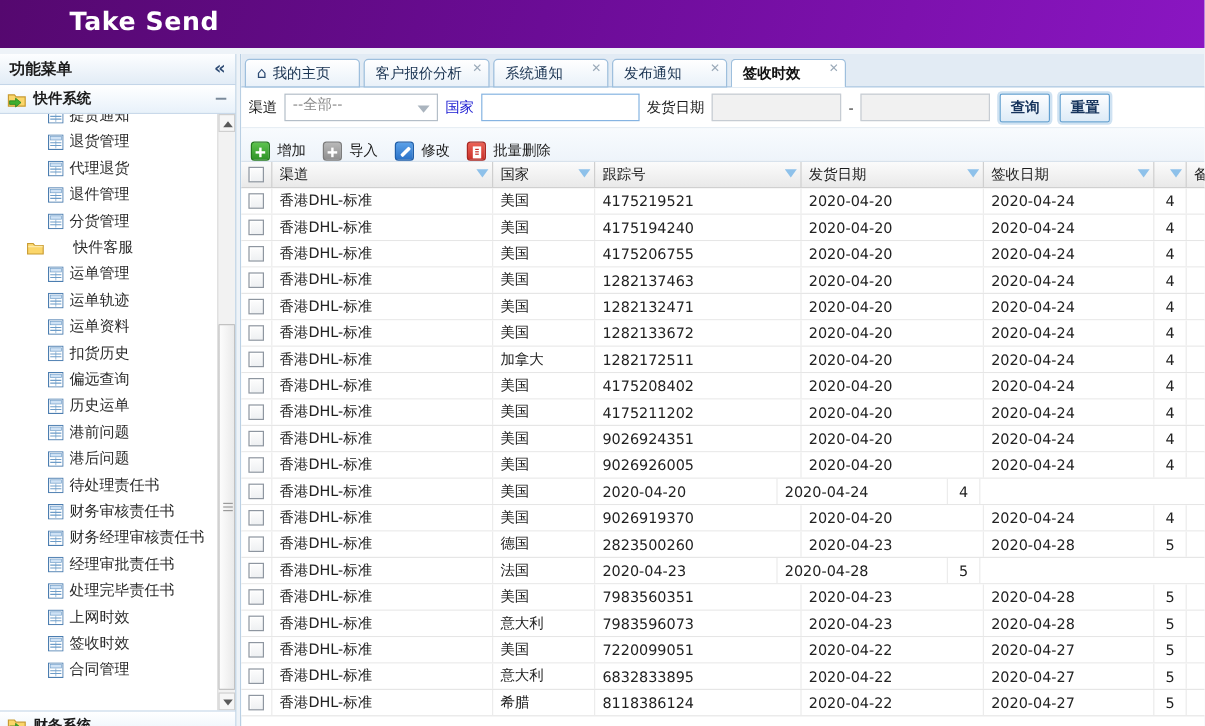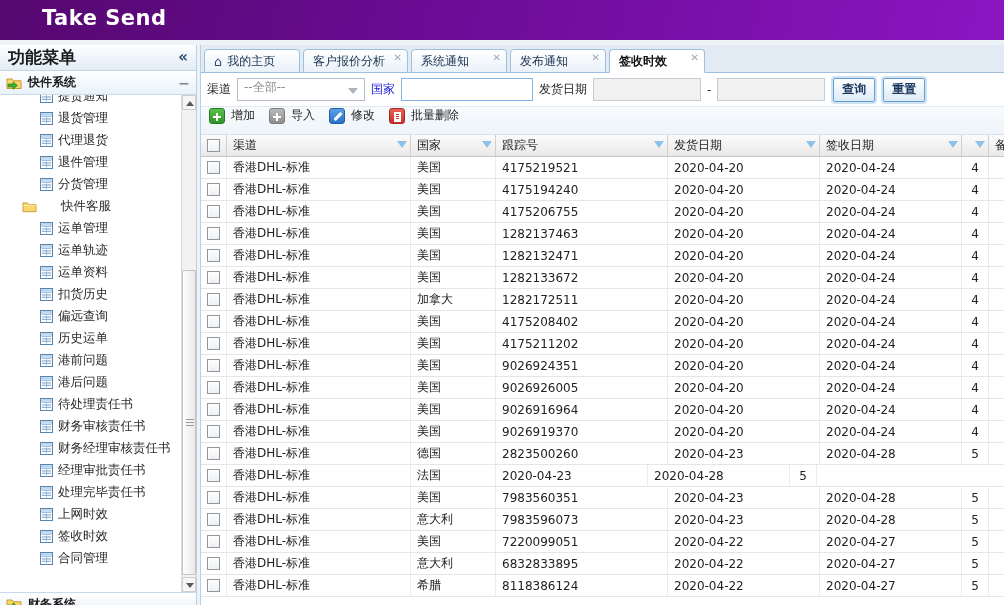--- a/index.html
+++ b/index.html
@@ -3,27 +3,27 @@
 <meta charset="utf-8">
 <style>
   * { margin:0; padding:0; box-sizing:border-box; }
   html,body { width:1004px; height:605px; overflow:hidden; }
   body { font-family:"DejaVu Sans","Liberation Sans",sans-serif; font-size:12px; color:#222; background:#eef3f8; }
   .app { position:relative; width:1004px; height:605px; overflow:hidden; background:#eef3f8; }
 
   
   .topbar { position:absolute; left:0; top:0; width:1004px; height:40px;
     background:linear-gradient(105deg,#55086f 0%,#6b0c96 45%,#7d11ae 75%,#8a16c2 100%); }
-  .topbar .title { position:absolute; left:42px; top:6px; color:#fff; font-size:21px; font-weight:bold; letter-spacing:0.5px; }
+  .topbar .title { position:absolute; left:58px; top:6px; color:#fff; font-size:21px; font-weight:bold; letter-spacing:0.5px; }
 
   
   .sidebar { position:absolute; left:0; top:45px; width:197px; height:560px; background:#fff; border-right:1px solid #b9cfe3; }
   .side-head { height:26px; background:linear-gradient(#fdfeff,#e2ecf6); border-bottom:1px solid #c3d5e8;
     display:flex; align-items:center; justify-content:space-between; padding:0 8px; }
-  .side-head .t { font-weight:bold; color:#1c1c1c; font-size:17px; }
+  .side-head .t { font-weight:bold; color:#1c1c1c; font-size:13px; }
   .side-head .collapse { color:#2d4a73; font-weight:bold; font-size:15px; cursor:pointer; line-height:1; }
   .acc-head { height:24px; background:linear-gradient(#ffffff,#e8f1fa); border-bottom:1px solid #c9d9ea;
     display:flex; align-items:center; gap:6px; padding:0 6px; font-weight:bold; color:#1c1c1c; cursor:pointer; }
   .acc-head .minus { margin-left:auto; color:#7a8a9a; font-weight:bold; font-size:14px; }
   .acc-head.bottom { position:absolute; left:0; top:547px; width:196px; border-top:1px solid #c9d9ea; }
   .secicon { position:relative; width:16px; height:14px; display:inline-block; flex:0 0 16px; }
 
   .tree-viewport { position:relative; height:497px; overflow:hidden; }
   .tree { list-style:none; position:absolute; left:0; top:-10px; width:182px; }
   .tree li { height:22px; display:flex; align-items:center; gap:5px; color:#2b2b2b; cursor:pointer; white-space:nowrap; }
@@ -56,21 +56,21 @@
   .flabel { color:#1c1c1c; }
   .flabel.blue { color:#1717d1; }
   .fselect { position:relative; width:128px; height:23px; border:1px solid #b4bec8; background:#fff; color:#8a8a8a; display:flex; align-items:flex-start; padding:0 6px; cursor:pointer; }
   .fselect .arr { position:absolute; right:6px; top:9px; width:0; height:0; border-left:5px solid transparent; border-right:5px solid transparent; border-top:6px solid #aab4be; }
   .ftext { width:132px; height:23px; border:1px solid #86b4e2; padding:0 5px; font:inherit; color:#222; }
   .fdate { width:108px; height:23px; border:1px solid #c6ccd3; background:#f1f1f1; padding:0 5px; font:inherit; color:#555; }
   .fsep { color:#333; }
   .fbtn { height:24px; padding:0 8px; margin-left:2px; background:linear-gradient(#fefeff,#ddebf7); border:1px solid #63a0d0; box-shadow:0 0 0 2px #cfe2f2; border-radius:2px; color:#16335c; font:inherit; font-weight:bold; cursor:pointer; }
 
   
-  .toolbar { height:28px; background:linear-gradient(#f8fbfe,#eef4fa); border-bottom:1px solid #d8e2ec; display:flex; align-items:flex-start; gap:14px; padding:0 8px; }
+  .toolbar { height:28px; background:linear-gradient(#f8fbfe,#eef4fa); border-bottom:1px solid #d8e2ec; display:flex; align-items:flex-end; gap:14px; padding:0 8px; }
   .tbtn { display:flex; align-items:center; gap:6px; cursor:pointer; color:#1c1c1c; }
   .tico { position:relative; width:16px; height:16px; border-radius:3px; flex:0 0 16px; }
   .tico.add-icon { background:linear-gradient(#5cc24e,#2f9427); border:1px solid #247a1e; }
   .tico.import-icon { background:linear-gradient(#b9b9b9,#8f8f8f); border:1px solid #7c7c7c; }
   .tico.edit-icon { background:linear-gradient(#5aa0e8,#2a72c8); border:1px solid #1f5ea8; }
   .tico.batch-delete-icon { background:linear-gradient(#ea6256,#c9302a); border:1px solid #a82823; }
   .tico.add-icon::before { content:""; position:absolute; left:3px; top:7px; width:8px; height:2px; background:#fff; }
   .tico.add-icon::after { content:""; position:absolute; left:6px; top:4px; width:2px; height:8px; background:#fff; }
   .tico.import-icon::before, .tico.import-icon::after { content:""; position:absolute; left:3px; top:7px; width:8px; height:2px; background:#fff; }
   .tico.import-icon::after { transform:rotate(90deg); }
@@ -662,21 +662,20 @@
             <div class="gcell c5">2020-04-24</div>
             <div class="gcell c6">4</div>
             <div class="gcell c7"></div>
           </div>
           <div class="grow">
             <div class="gcell c0">
               <span class="cb"></span>
             </div>
             <div class="gcell c1">香港DHL-标准</div>
             <div class="gcell c2">美国</div>
-            <div class="gcell c3">9026916964</div>
             <div class="gcell c4">2020-04-20</div>
             <div class="gcell c5">2020-04-24</div>
             <div class="gcell c6">4</div>
             <div class="gcell c7"></div>
           </div>
           <div class="grow">
             <div class="gcell c0">
               <span class="cb"></span>
             </div>
             <div class="gcell c1">香港DHL-标准</div>

